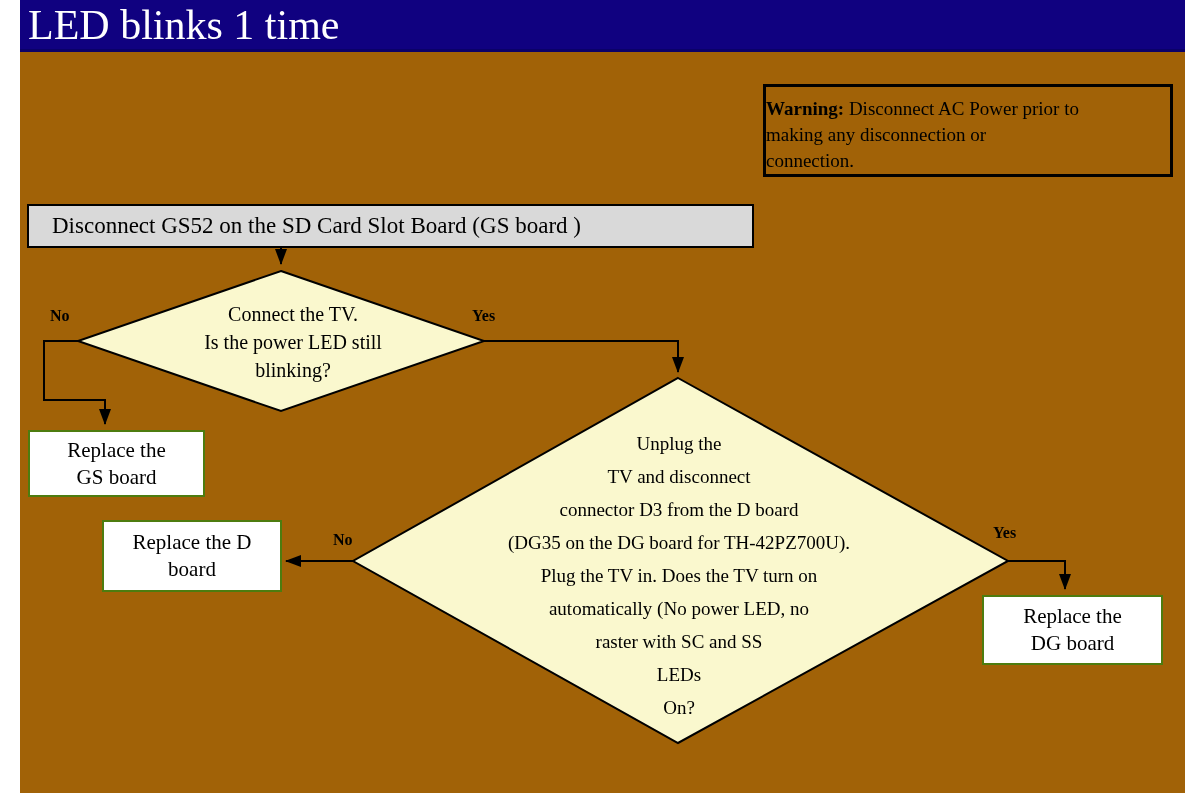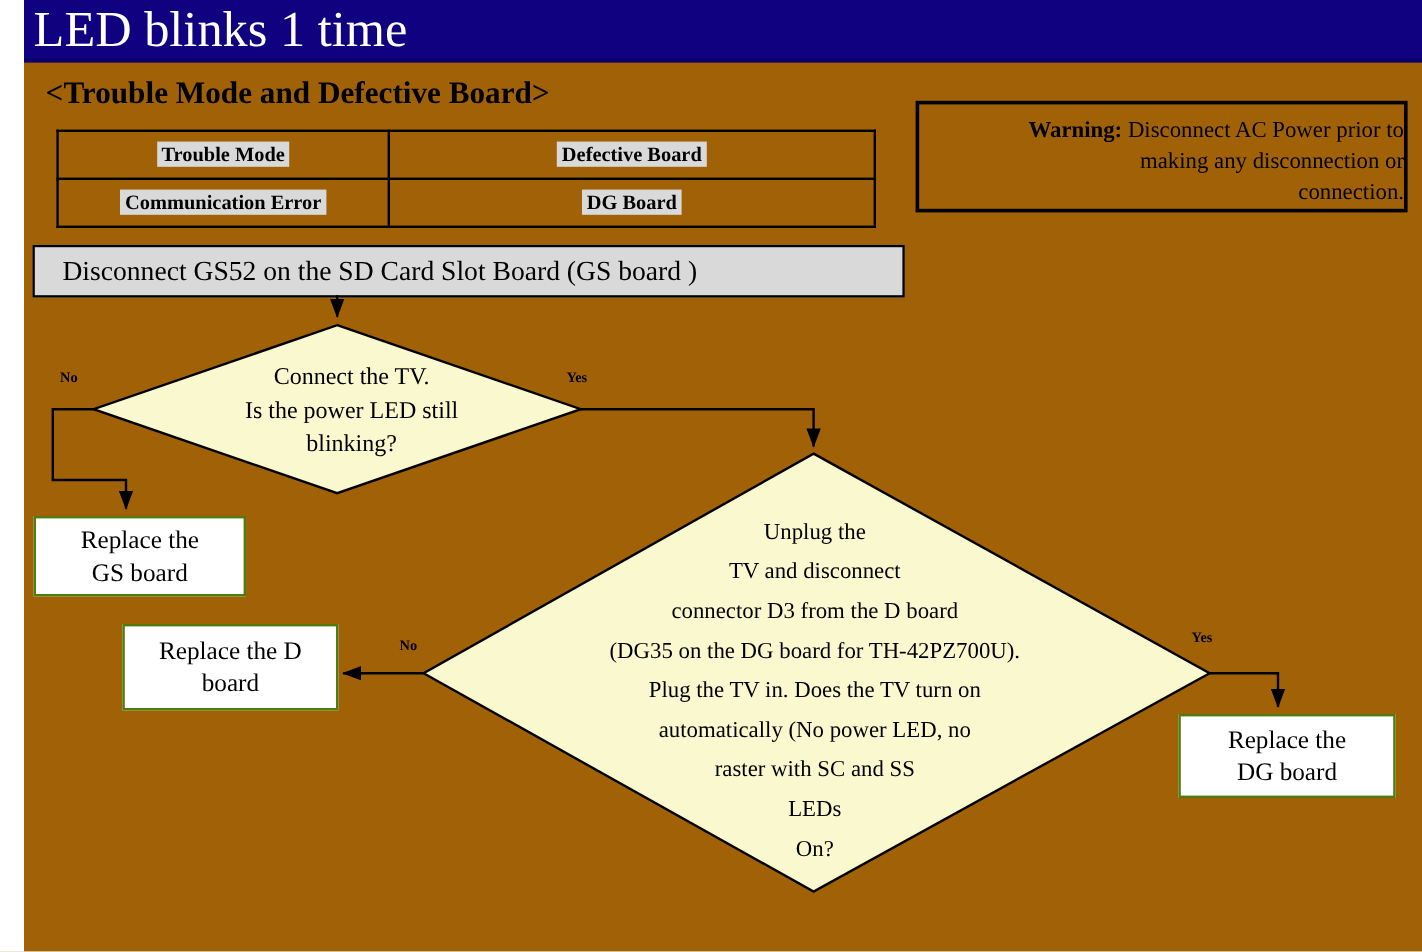--- a/index.html
+++ b/index.html
@@ -14,64 +14,51 @@
     letter-spacing:0px;white-space:nowrap;}
   
   #subtitle{position:absolute;left:18px;top:63px;font-size:26px;font-weight:bold;white-space:nowrap;}
   
   #ttable{position:absolute;left:27px;top:108px;border-collapse:collapse;table-layout:fixed;}
   #ttable td{border:2px solid #000;text-align:center;vertical-align:middle;height:38px;padding:0;}
   #ttable td.c1{width:274px;} #ttable td.c2{width:403px;}
   .hl{background:var(--gray-fill,#D9D9D9);font-weight:bold;font-size:17px;padding:1px 4px;}
   
   #warning{position:absolute;left:743px;top:84px;width:404px;height:78px;border:3px solid #000;
-    text-align:right;font-size:19px;line-height:26px;padding-top:9px;white-space:pre-line;}
+    text-align:left;font-size:19px;line-height:26px;padding-top:9px;white-space:pre-line;}
   #warning b{font-weight:bold;}
   
   #startbar{position:absolute;left:7px;top:204px;width:700px;height:40px;
     background:var(--gray-fill,#D9D9D9);border:2px solid #000;
     font-size:23px;line-height:40px;padding-left:23px;white-space:nowrap;}
   
   #flow{position:absolute;left:0;top:0;width:1185px;height:793px;}
   
   .dtext{position:absolute;text-align:center;white-space:pre-line;}
   #d1text{left:123px;top:300px;width:300px;font-size:20px;line-height:28px;}
   #d2text{left:359px;top:427px;width:600px;font-size:19px;line-height:33px;}
-  .yn{position:absolute;font-size:12px;font-weight:bold;white-space:nowrap;}
+  .yn{position:absolute;font-size:16px;font-weight:bold;white-space:nowrap;}
   #no1{left:30px;top:307px;} #yes1{left:452px;top:307px;}
   #no2{left:313px;top:531px;} #yes2{left:973px;top:524px;}
   .rbox{position:absolute;border:2px solid #4d7c0f;background:#fff;display:flex;
     align-items:center;justify-content:center;text-align:center;
     font-size:21px;line-height:27px;white-space:pre-line;}
   #gsbox{left:8px;top:430px;width:173px;height:63px;}
   #dbox{left:82px;top:520px;width:176px;height:68px;}
   #dgbox{left:962px;top:595px;width:177px;height:66px;}
 </style>
 </head>
 <body>
 
 <div id="page">
 
   <div id="header"></div>
   <div id="title">LED blinks 1 time</div>
 
-  <div id="subtitle">&lt;Trouble Mode and Defective Board&gt;</div>
 
-  <table id="ttable">
-    <tbody>
-        <tr>
-      <td class="c1"><span class="hl">Trouble Mode</span></td>
-      <td class="c2"><span class="hl">Defective Board</span></td>
-    </tr>
-    <tr>
-      <td class="c1"><span class="hl">Communication Error</span></td>
-      <td class="c2"><span class="hl">DG Board</span></td>
-    </tr>
-  </tbody>
-    </table>
 
   <div id="warning"><b>Warning:</b><span> Disconnect AC Power prior to
 making any disconnection or
 connection.</span></div>
 
   <div id="startbar"><span>Disconnect GS52 on the SD Card Slot Board (GS board )</span></div>
 
   <svg id="flow" viewBox="0 0 1185 793" xmlns="http://www.w3.org/2000/svg">
     <defs>
       <marker id="arrow" markerWidth="9" markerHeight="8" refX="7.5" refY="3" orient="auto" markerUnits="strokeWidth">

